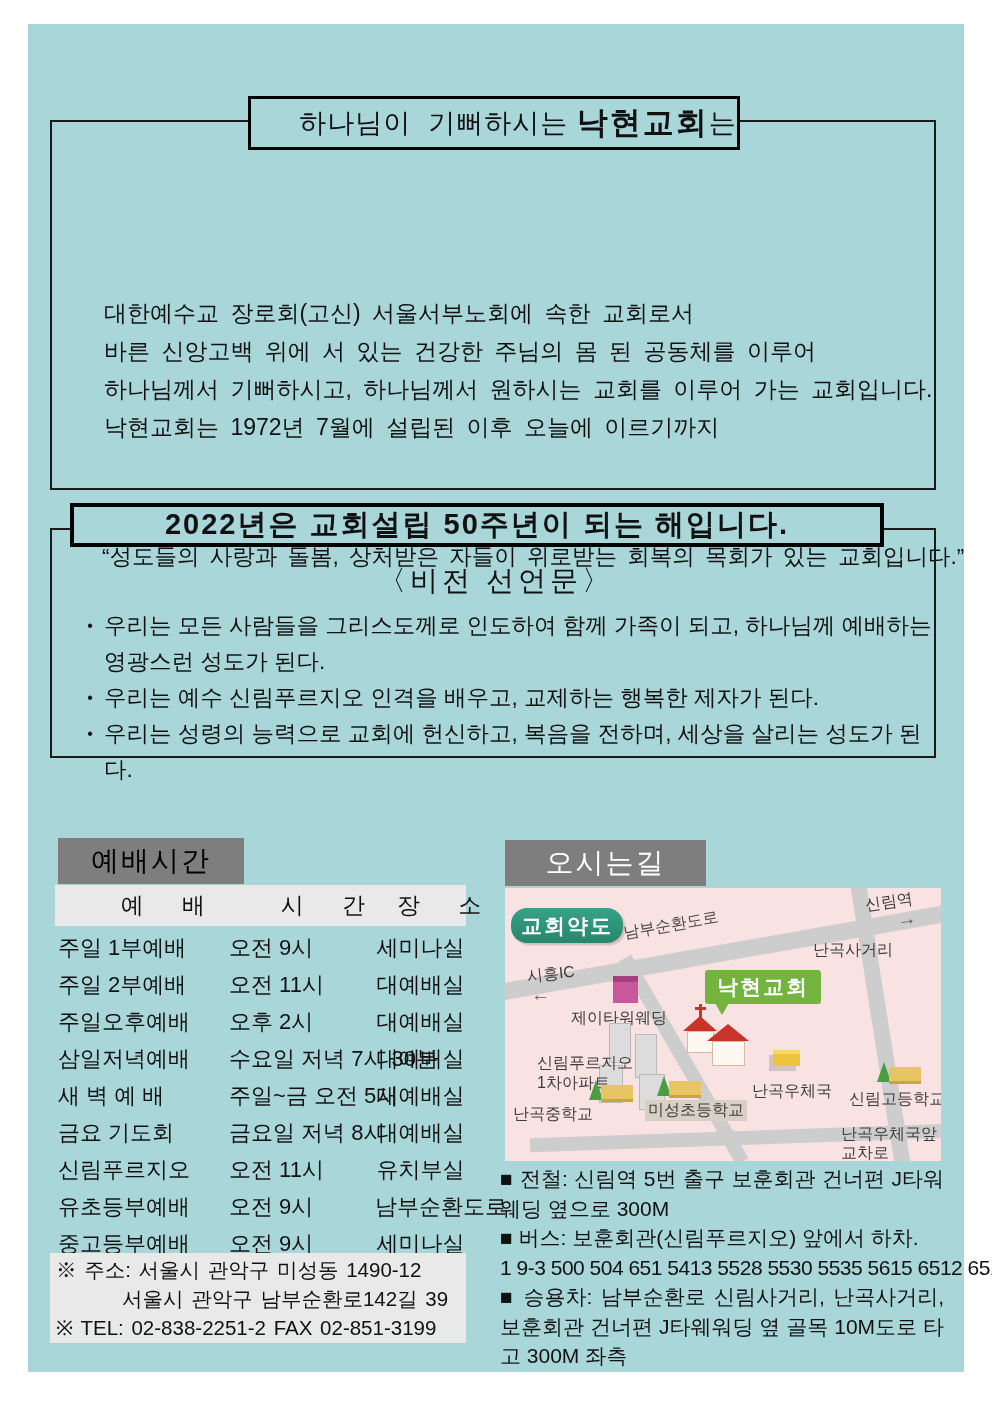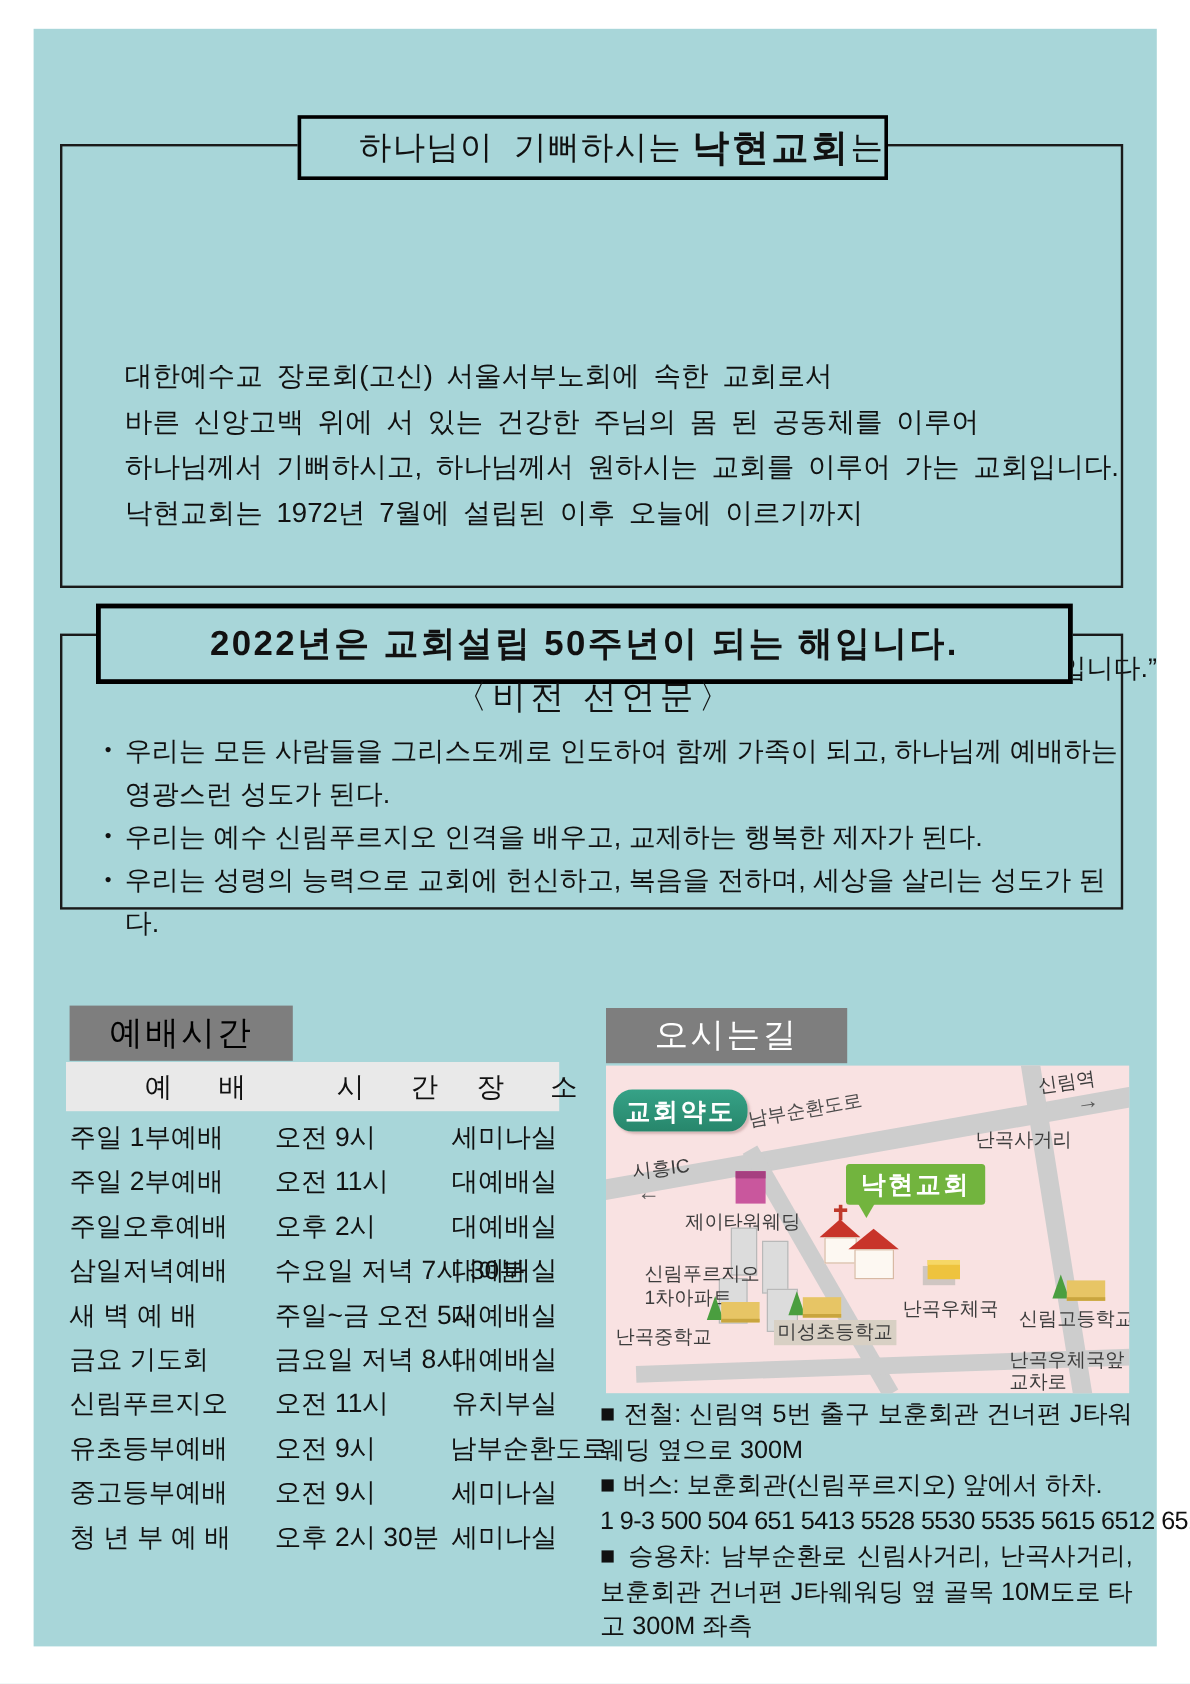--- a/index.html
+++ b/index.html
@@ -11,21 +11,21 @@
   .intro-box { position:absolute; left:22px; top:96px; width:886px; height:370px; border:2px solid #1a1a1a; }
   .title-box { position:absolute; left:220px; top:72px; width:492px; height:54px; border:3px solid #000;
                background:#a8d6d9; display:flex; align-items:center; justify-content:center; white-space:pre;padding-left:48px; }
   .title-box .t-normal { font-size:27px; letter-spacing:1px; }
   .title-box .t-bold { font-size:31px; font-weight:bold; letter-spacing:2px; }
   .intro-text { position:absolute; left:52px; top:172px; width:850px; font-size:23px; line-height:38px; word-spacing:5px; }
   .intro-quotes { position:absolute; left:50px; top:378px; width:870px; font-size:22.5px; line-height:38px; word-spacing:4px; }
 
   
   .vision-box { position:absolute; left:22px; top:504px; width:886px; height:230px; border:2px solid #1a1a1a; }
-  .banner-box { position:absolute; left:52px; top:479px; width:814px; height:67px; border:4px solid #000;
+  .banner-box { position:absolute; left:42px; top:479px; width:814px; height:44px; border:4px solid #000;
                 background:#a8d6d9; display:flex; align-items:center; justify-content:center;
                 font-size:29px; font-weight:bold; letter-spacing:2px; }
   .vision-heading { position:absolute; left:0; top:538px; width:936px; text-align:center; font-size:28px; letter-spacing:4px; }
   .vision-bullets { position:absolute; left:48px; top:584px; width:860px; font-size:22.5px; line-height:36px; }
   .vision-bullets .bullet { display:flex; }
   .vision-bullets .dot { width:28px; flex:0 0 28px; text-align:center; font-size:16px; line-height:36px; }
   .vision-bullets .btxt { flex:1; }
 
   
   .worship-header { position:absolute; left:30px; top:814px; width:186px; height:46px; background:#7e7e7e;
@@ -194,20 +194,25 @@
         <div class="c-time">오전 9시</div>
         <div class="c-place">세미나실</div>
       </div>
     <div class="row">
         <div class="c-name">청 년 부 예 배</div>
         <div class="c-time">오후 2시 30분</div>
         <div class="c-place">세미나실</div>
       </div>
   </div>
 
+  <div class="contact-box">
+    <div>※ 주소: 서울시 관악구 미성동 1490-12</div>
+    <div class="indent">서울시 관악구 남부순환로142길 39</div>
+    <div>※ TEL: 02-838-2251-2 FAX 02-851-3199</div>
+  </div>
 
   <div class="dir-header">오시는길</div>
 
   <div class="map">
     <div class="road road-main"></div>
     <div class="road road-vert"></div>
     <div class="road road-street"></div>
     <div class="road road-bottom"></div>
 
     <div class="legend">교회약도</div>

